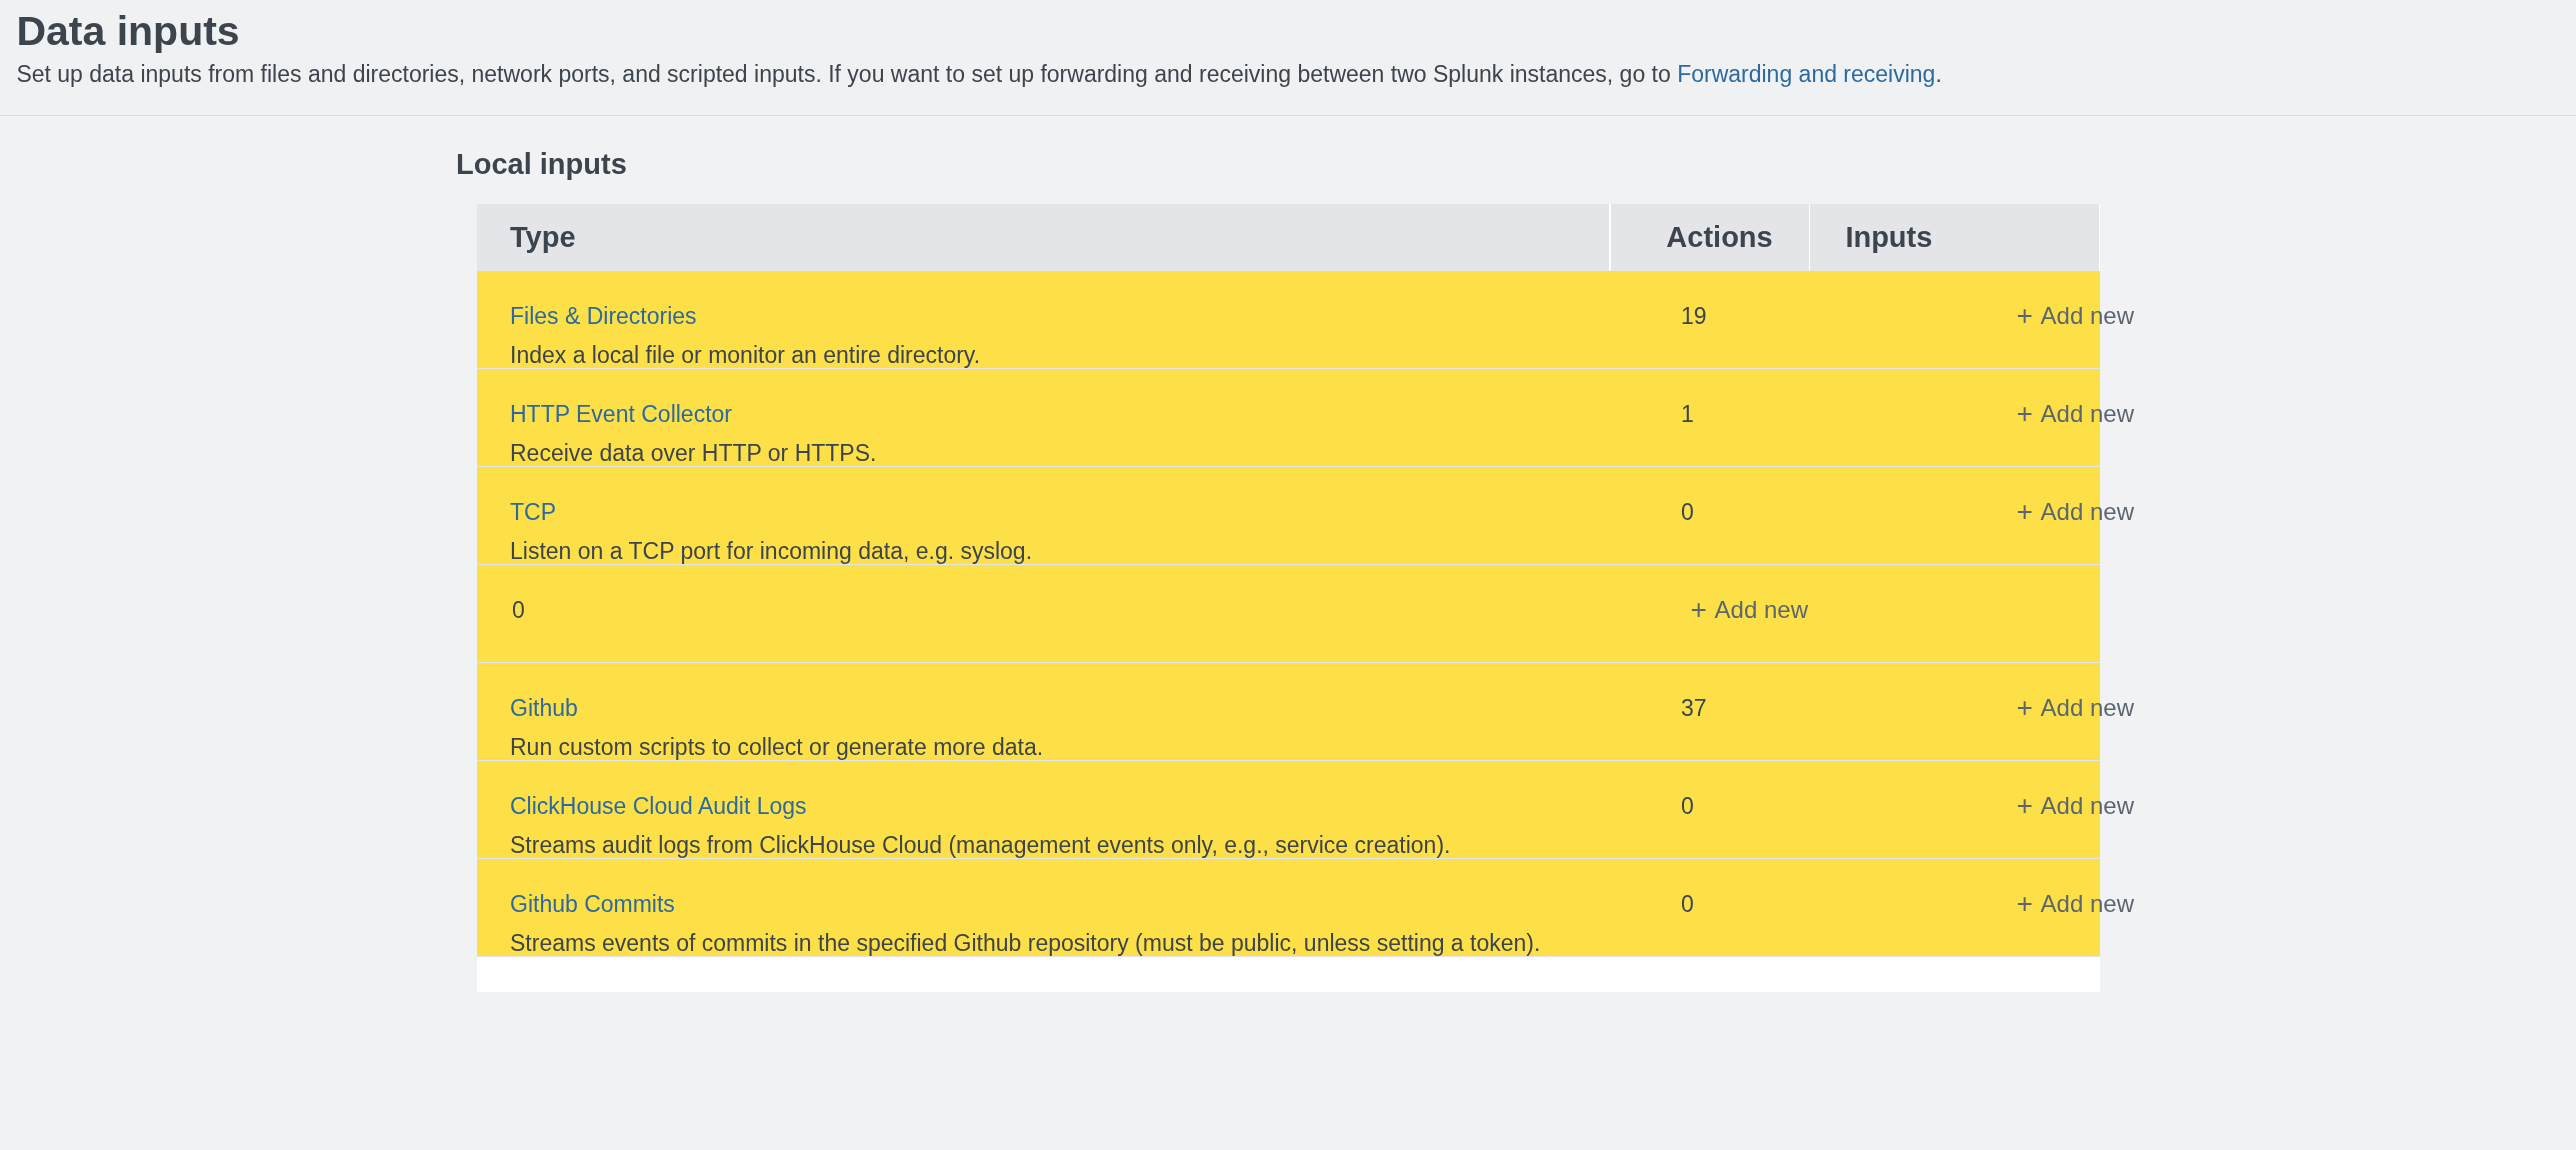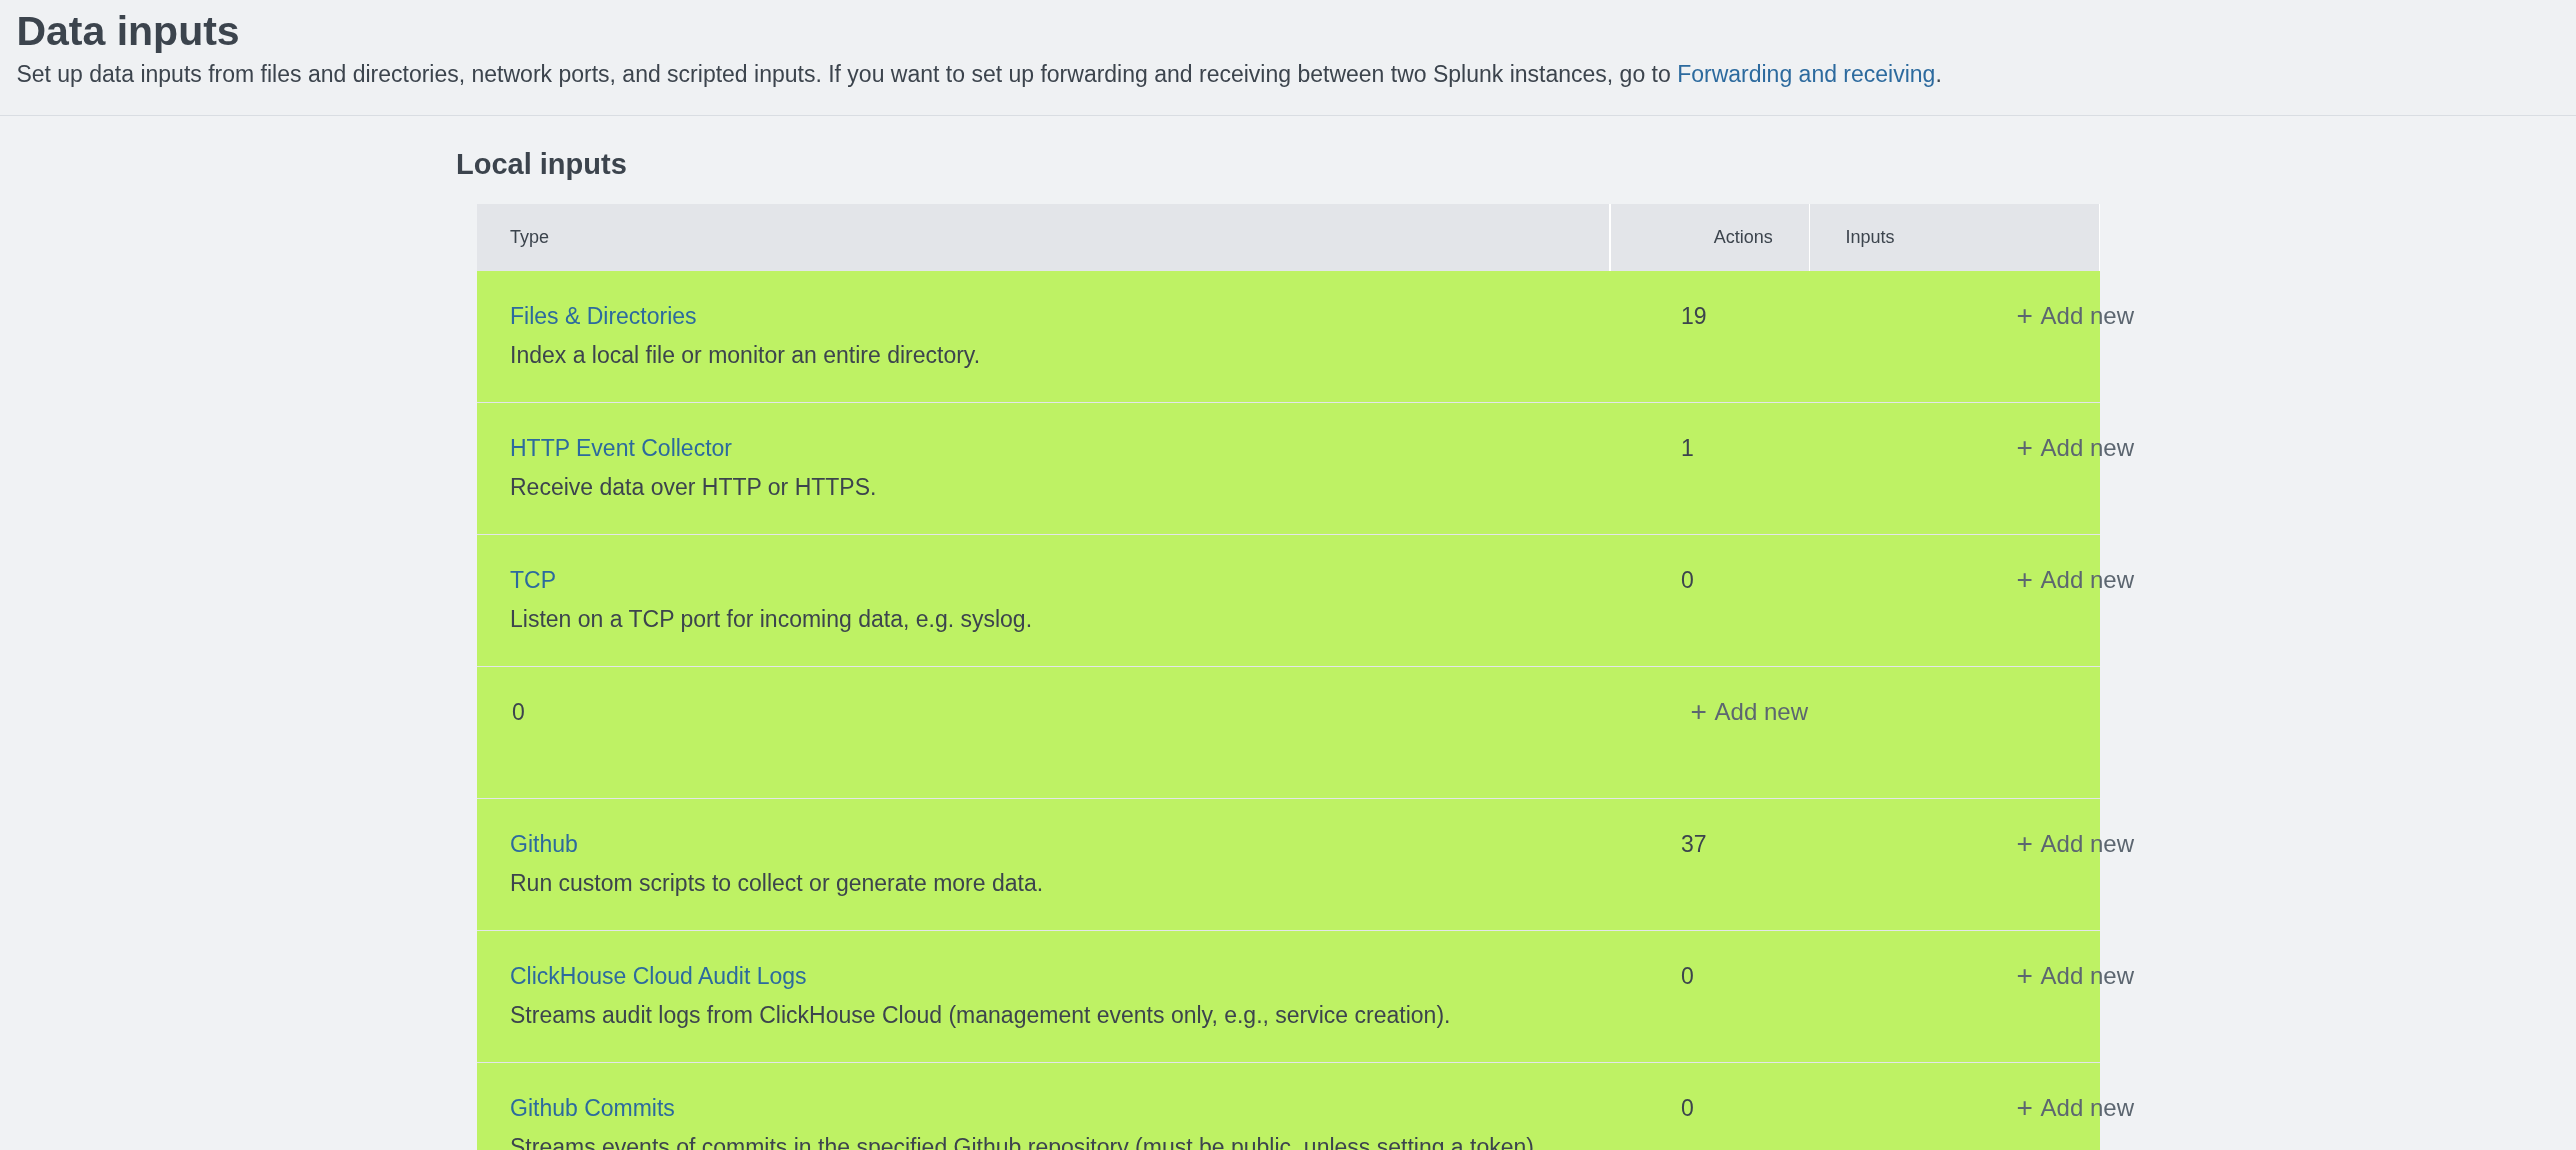--- a/index.html
+++ b/index.html
@@ -63,34 +63,34 @@
     display:grid;
     grid-template-columns:1132px 198px 289px;
     column-gap:1.7px;
     background:#ffffff; 
   }
   .th{
     background:var(--header-cell-bg);
     height:67px;
     display:flex;
     align-items:center;
-    font-size:18px;
-    font-weight:400;
+    font-size:29px;
+    font-weight:700;
     color:var(--text);
   }
   .th.col-type{padding-left:33px;}
   .th.col-inputs{padding-left:35px;}
   .th.col-actions{justify-content:flex-end;padding-right:36px;}
   .tbody{background:#ffffff;}
   .trow{
     display:grid;
     grid-template-columns:1132px 198px 289px;
     column-gap:1.7px;
-    background:#bef264;
-    height:132px;
+    background:#fde047;
+    height:98px;
     border-bottom:1.7px solid var(--row-divider);
     gap:37px;
   }
   .cell-type{padding:31px 0 0 33px;}
   .type-link{
     display:inline-block;
     font-size:23px;
     line-height:28px;
     color:var(--link);
     text-decoration:none;

